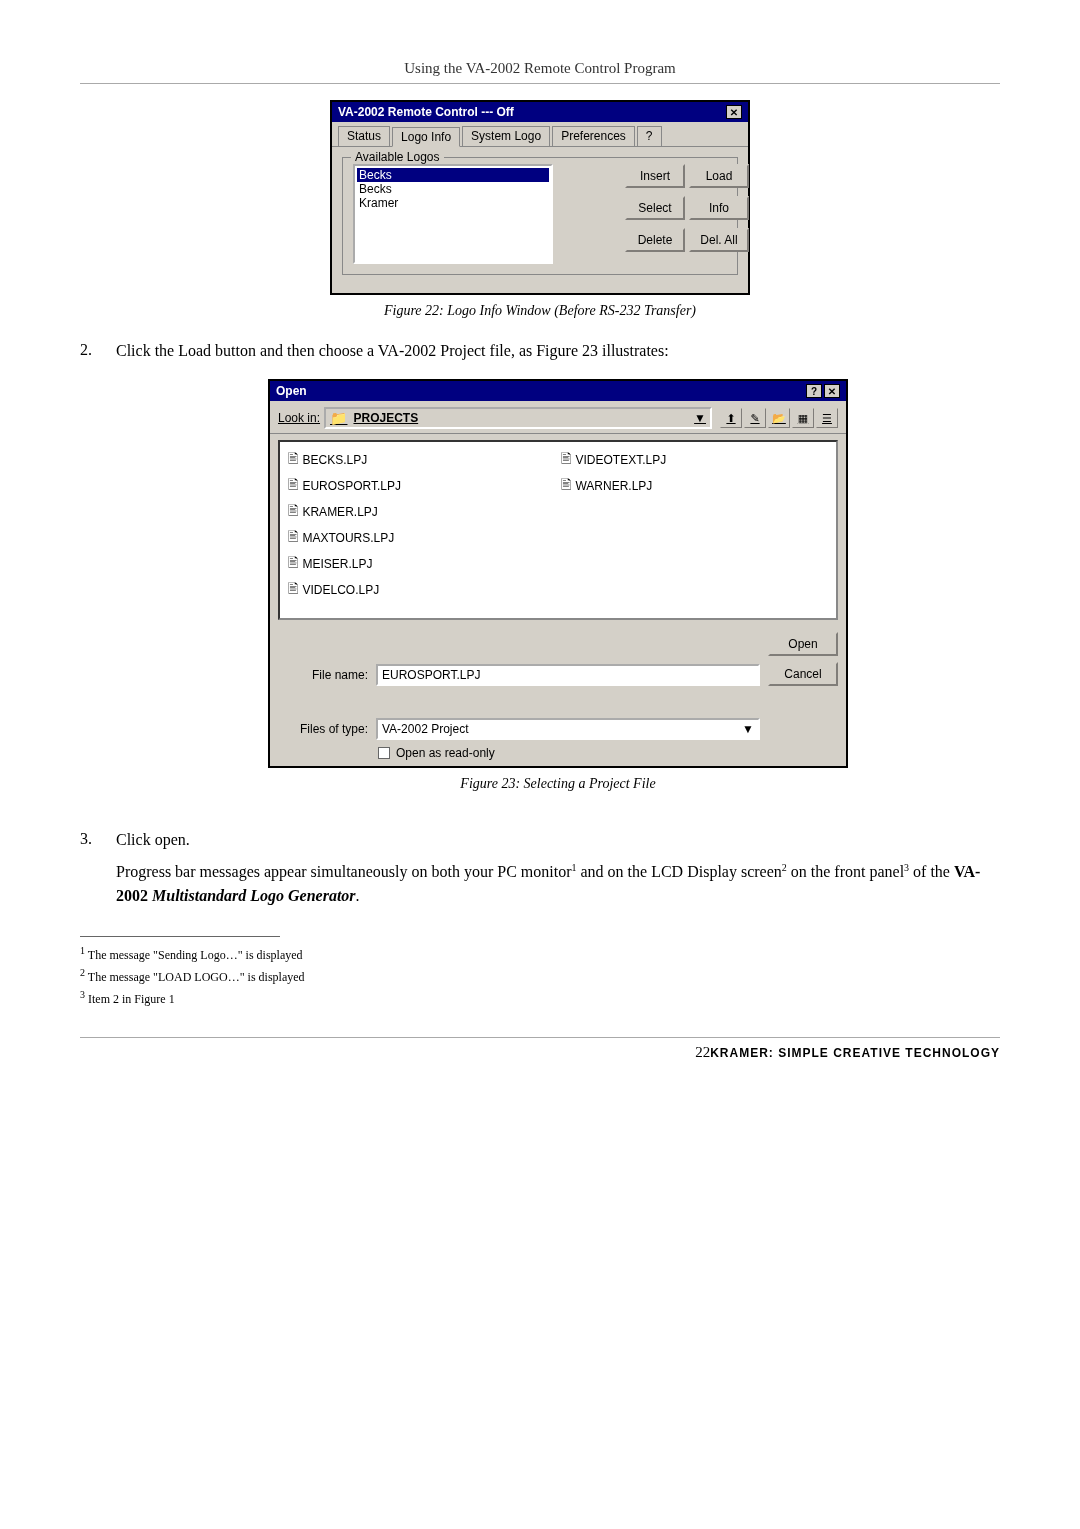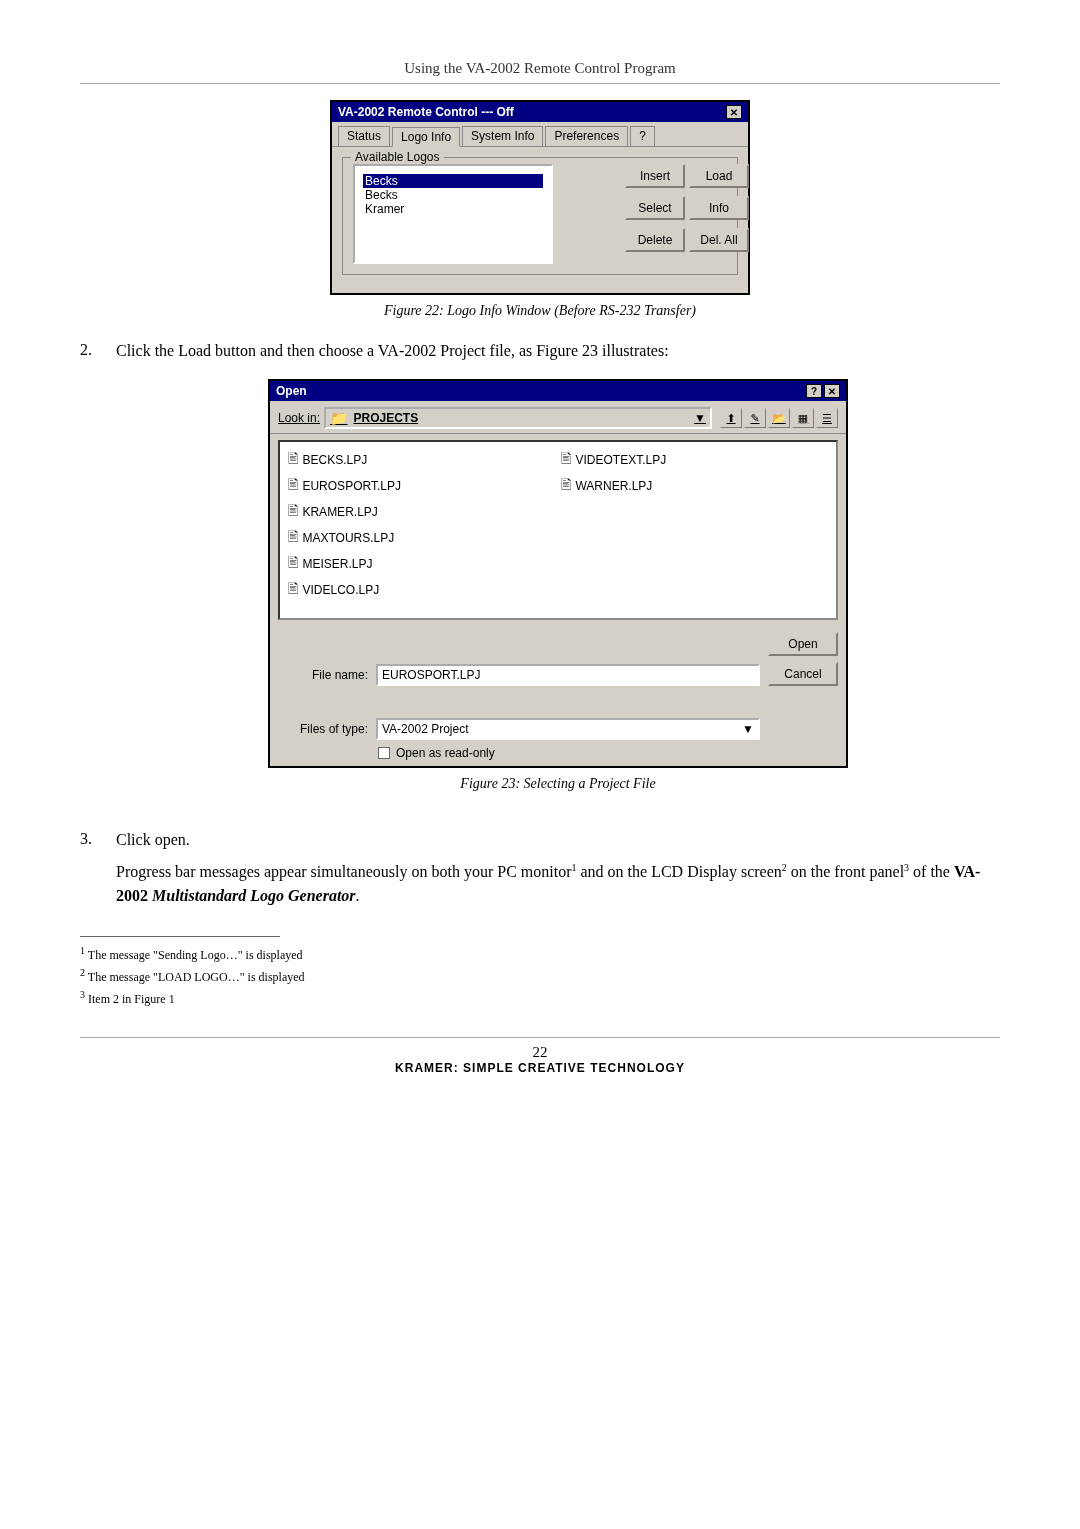--- a/index.html
+++ b/index.html
@@ -136,21 +136,21 @@
     .win-layout {
       display: flex;
       gap: 8px;
     }
 
     .win-listbox {
       border: 2px inset #fff;
       background: #fff;
       width: 200px;
       min-height: 100px;
-      padding: 8px;
+      padding: 2px;
       font-size: 12px;
       font-family: Arial, sans-serif;
     }
     .win-listbox-item {
       padding: 0 2px;
     }
     .win-listbox-item.selected {
       background: #000080;
       color: #fff;
     }
@@ -350,21 +350,20 @@
     }
 
     
     .page-footer {
       display: flex;
       justify-content: flex-end;
       align-items: center;
       border-top: 1px solid #aaa;
       padding-top: 6px;
       margin-top: 30px;
-      flex-direction: column;
     }
     .footer-page-num {
       font-size: 15px;
     }
     .footer-brand {
       font-size: 12px;
       font-weight: bold;
       letter-spacing: 1px;
       font-family: Arial, sans-serif;
     }
@@ -391,21 +390,21 @@
     <div class="win-dialog">
 
       <div class="win-titlebar">
         <span>VA-2002 Remote Control --- Off</span>
         <div class="win-titlebar-close">✕</div>
       </div>
 
       <div class="win-tabs">
         <div class="win-tab">Status</div>
         <div class="win-tab active">Logo Info</div>
-        <div class="win-tab">System Info</div>
+        <div class="win-tab">System Logo</div>
         <div class="win-tab">Preferences</div>
         <div class="win-tab">?</div>
       </div>
 
       <div class="win-body">
         <div class="win-group">
           <span class="win-group-label">Available Logos</span>
           <div class="win-layout">
             <div style="flex:1;">
               <div class="win-listbox">

